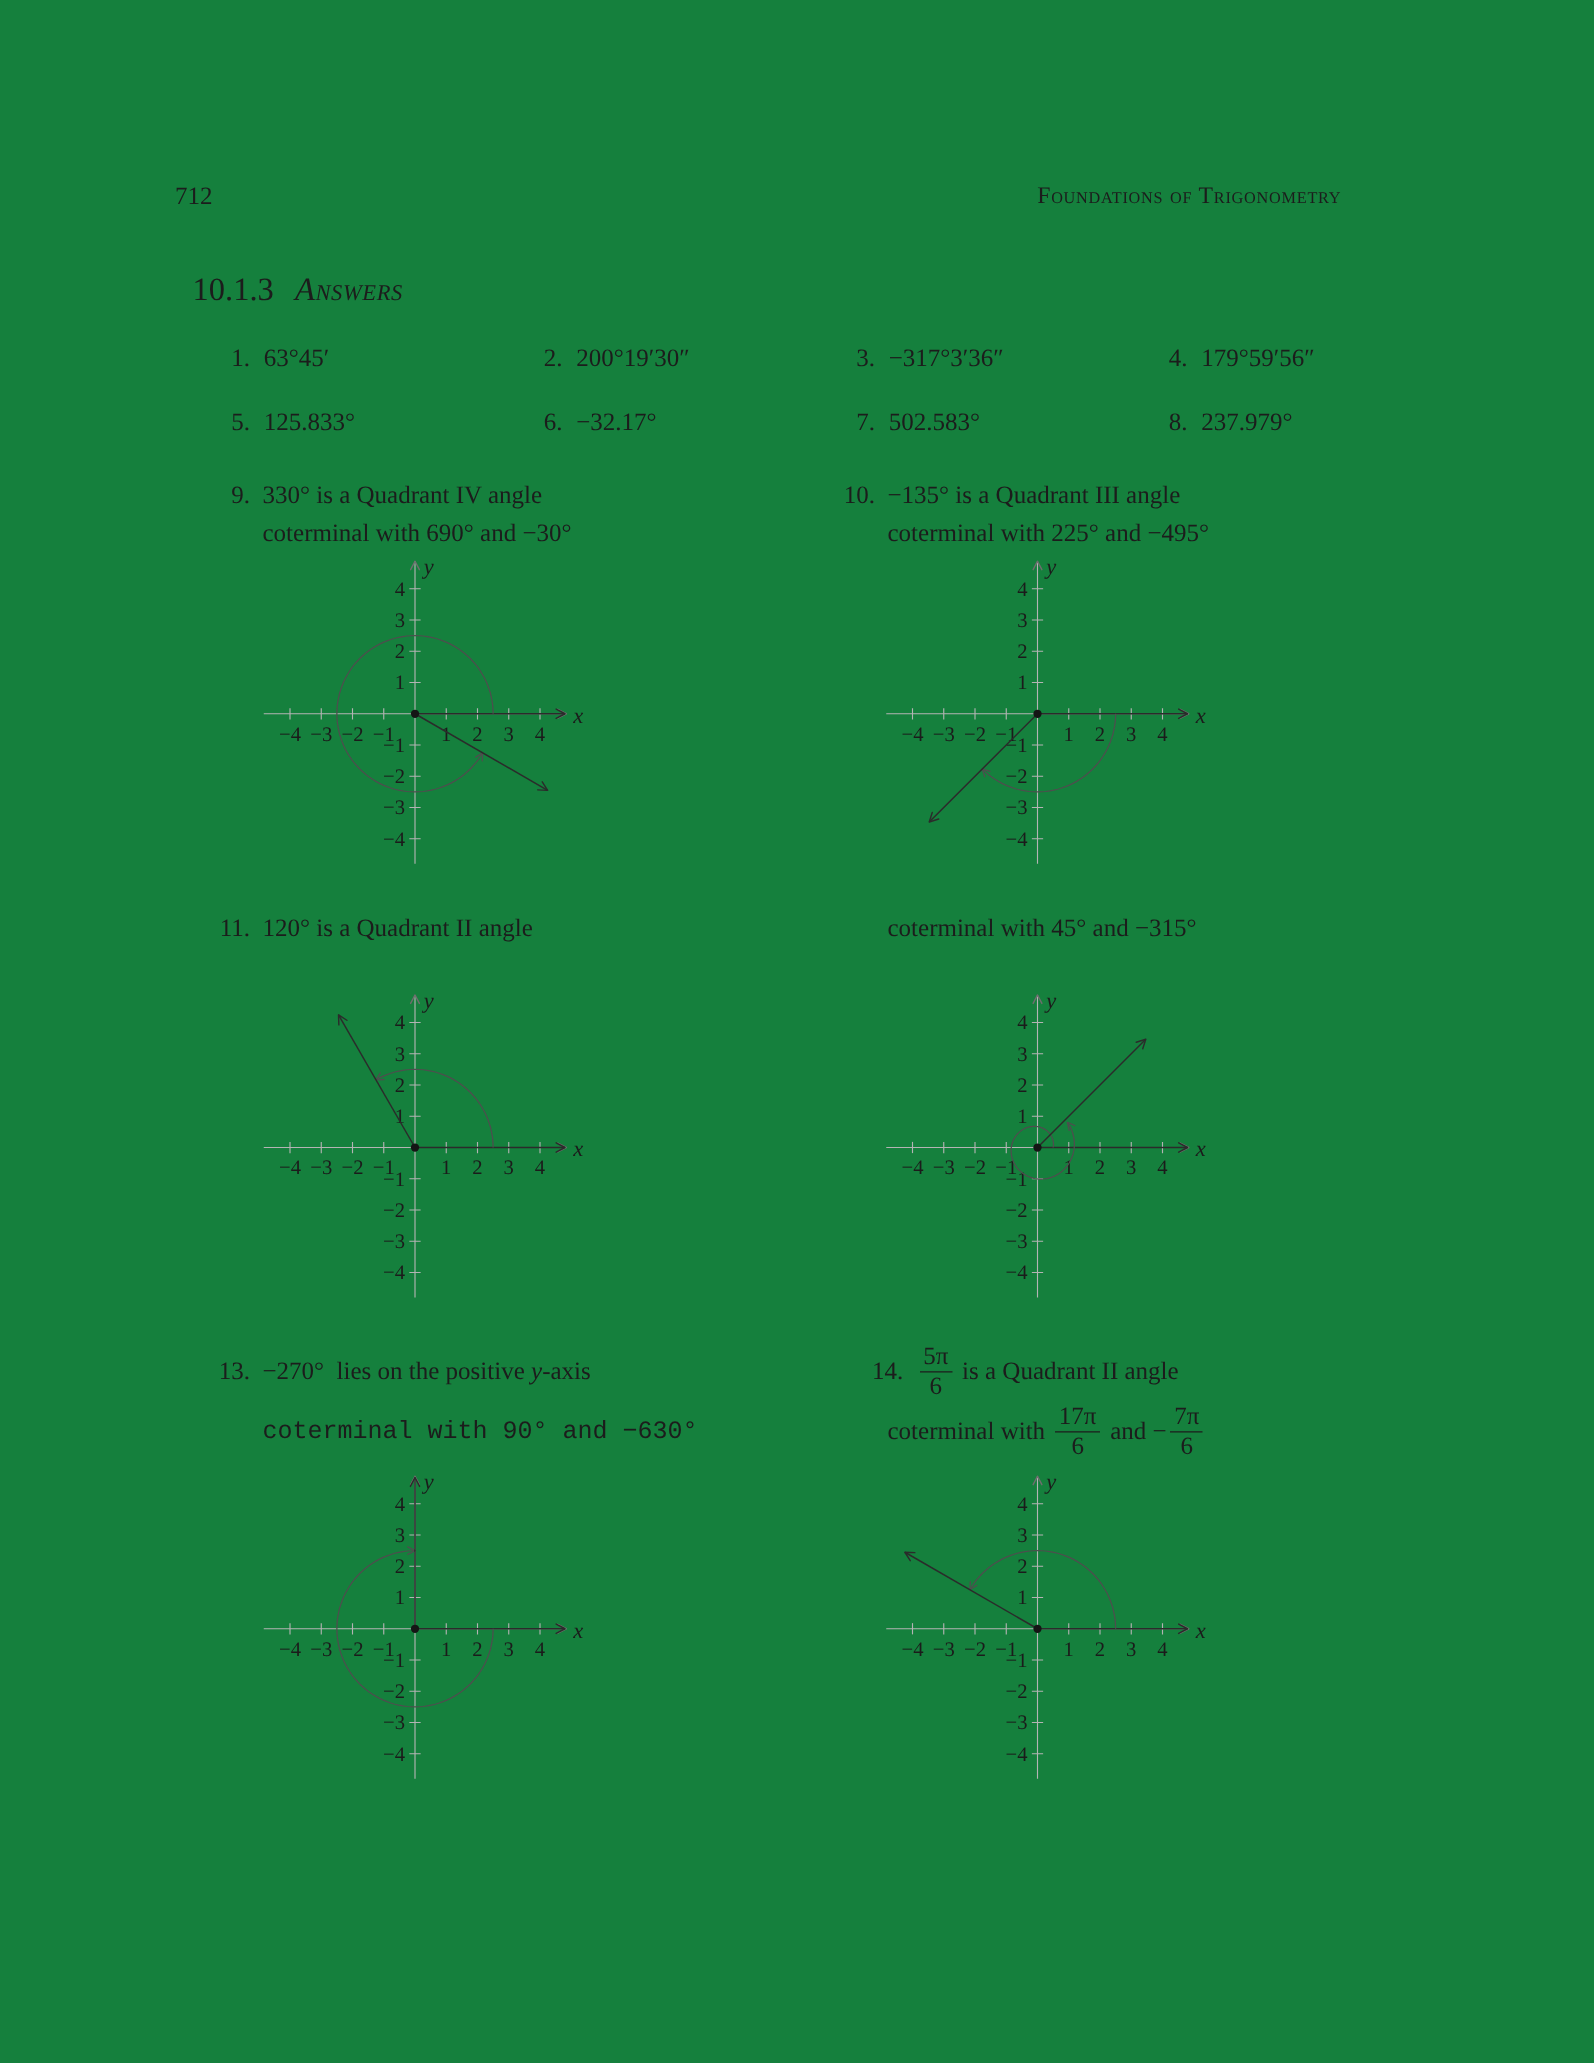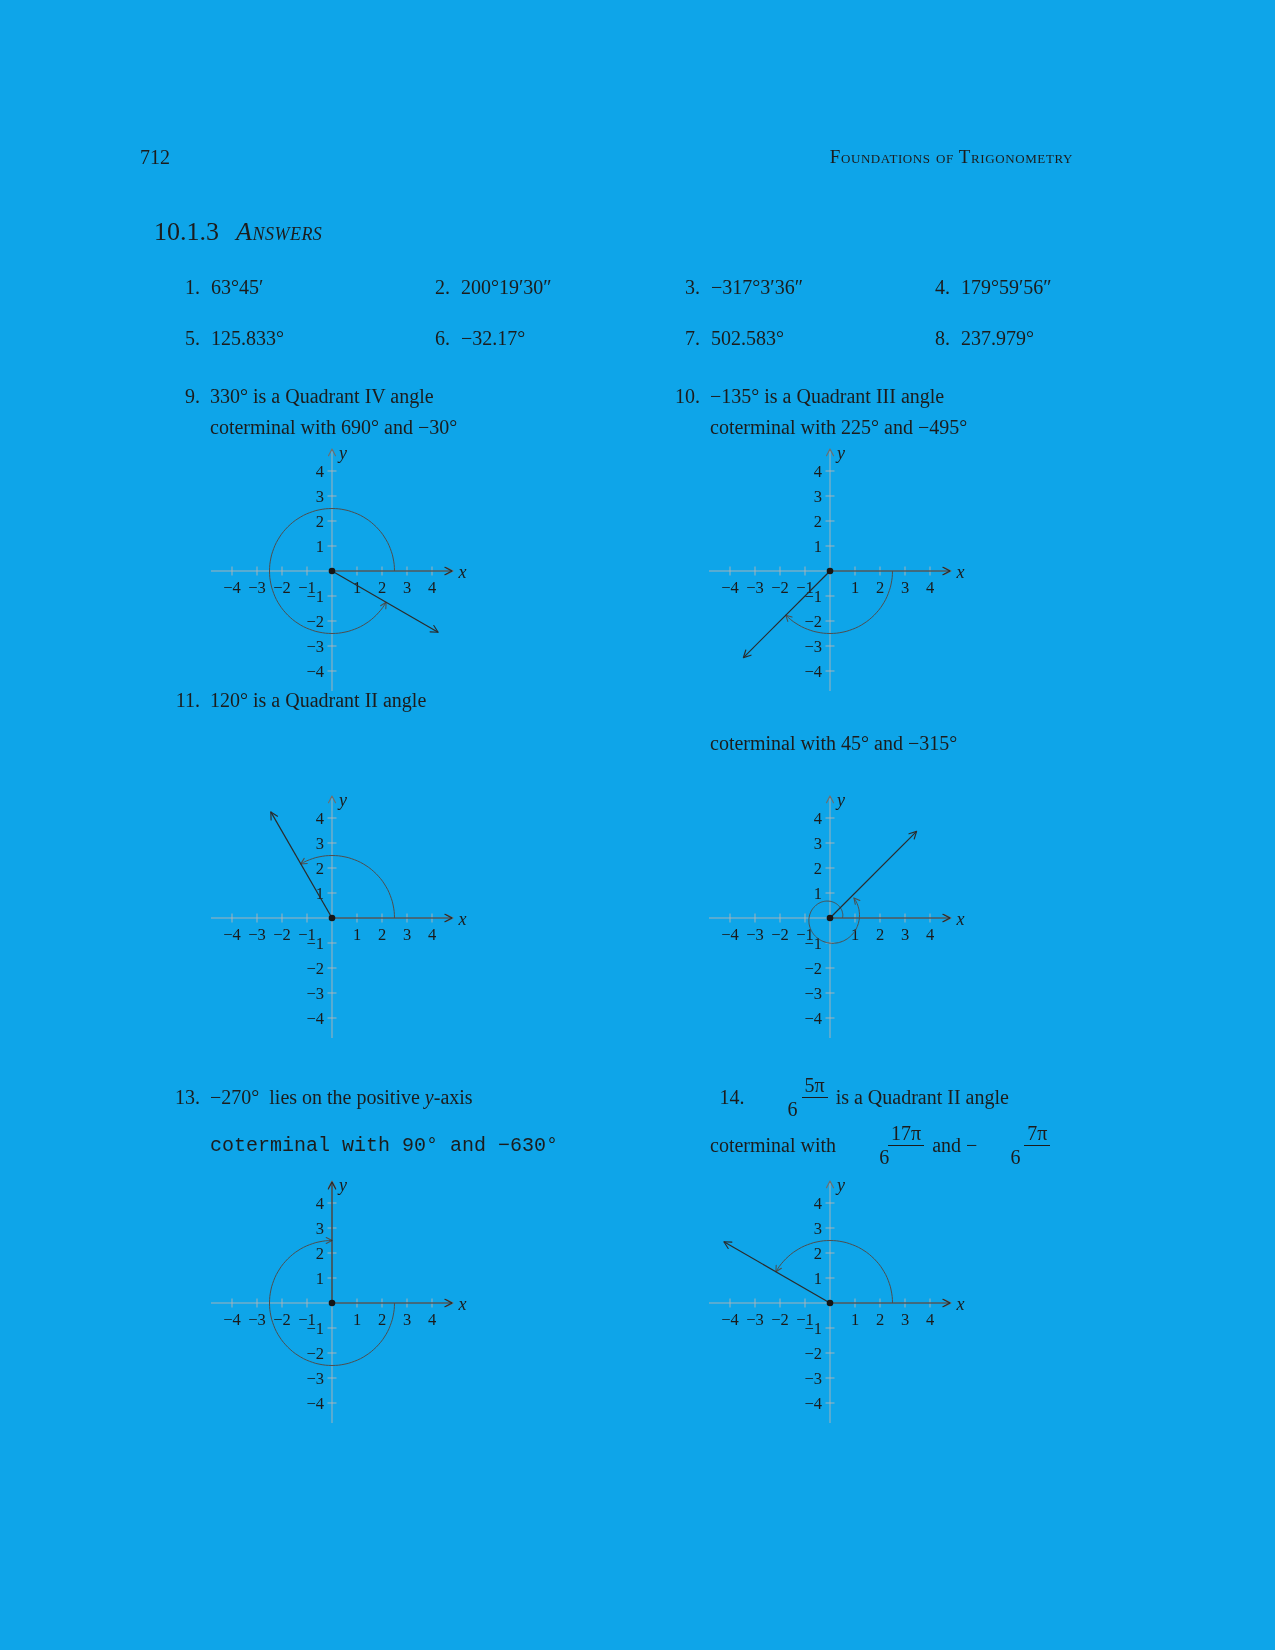--- a/index.html
+++ b/index.html
@@ -1,38 +1,38 @@
 <!DOCTYPE html>
 <html><head>
 <meta charset="utf-8">
 <style>
   html,body{margin:0;padding:0;background:#ffffff;}
   .page{
-    position:relative;width:1275px;height:1650px;background:#0ea5e9;
+    position:relative;width:1275px;height:1650px;background:#15803d;
     font-family:"Liberation Serif","DejaVu Serif",serif;color:#1c1c1c;
     overflow:hidden;
   }
   .hdr-num{position:absolute;left:140px;top:146px;font-size:20px;}
   .runhead{
     position:absolute;right:202px;top:146px;font-size:19px;
     font-variant:small-caps;letter-spacing:0.6px;
   }
   .section{position:absolute;left:154px;top:217px;font-size:26px;}
   .section .sc{font-variant:small-caps;margin-left:17px;letter-spacing:0.5px;font-style:italic;}
 
   .ans{position:absolute;display:flex;font-size:20px;white-space:nowrap;}
   .ans .n{width:46px;text-align:right;margin-right:11px;flex:none;}
 
   .prob{position:absolute;font-size:20px;}
   .pline{display:flex;align-items:center;white-space:pre;}
   .pnum{width:50px;text-align:right;margin-right:10px;flex:none;}
 
   .frac{display:inline-flex;flex-direction:column;align-items:center;
         line-height:1.05;margin:0 3px;}
-  .frac .fn{padding:0 3px 1px 3px;border-bottom:1.3px solid #1c1c1c;margin-left:44px;}
+  .frac .fn{padding:0 3px 1px 3px;border-bottom:1.3px solid #1c1c1c;}
   .frac .fd{padding-top:1px;}
 
   .graph{position:absolute;}
   svg text{font-family:"Liberation Serif","DejaVu Serif",serif;}
 </style>
 </head>
 <body>
 
 <div class="page">
   <div class="hdr-num">712</div>
@@ -186,21 +186,21 @@
             <path d="M 238.9 129.7 L 246.0 126.0 L 238.9 122.3" stroke="#2b2b2b" stroke-width="1.15" fill="none" stroke-linecap="round" stroke-linejoin="round"></path>
           </g>
           <path d="M188.5 126.0 L188.4 129.3 L188.2 132.5 L187.7 135.8 L187.1 139.0 L186.4 142.2 L185.4 145.3 L184.3 148.4 L183.1 151.4 L181.7 154.4 L180.1 157.3 L178.4 160.0 L176.6 162.7 L174.6 165.3 L172.4 167.8 L170.2 170.2 L167.8 172.4 L165.3 174.6 L162.7 176.6 L160.0 178.4 L157.3 180.1 L154.4 181.7 L151.4 183.1 L148.4 184.3 L145.3 185.4 L142.2 186.4 L139.0 187.1 L135.8 187.7 L132.5 188.2 L129.3 188.4 L126.0 188.5 L122.7 188.4 L119.5 188.2 L116.2 187.7 L113.0 187.1 L109.8 186.4 L106.7 185.4 L103.6 184.3 L100.6 183.1 L97.6 181.7 L94.8 180.1 L92.0 178.4 L89.3 176.6 L86.7 174.6 L84.2 172.4 L81.8 170.2 " stroke="#4e4e4e" stroke-width="1" fill="none"></path>
           <path d="M 88.0 172.1 L 81.8 170.2 L 83.8 176.4" stroke="#4e4e4e" stroke-width="1.05" fill="none" stroke-linecap="round" stroke-linejoin="round"></path>
           <g>
             <line x1="126" y1="126" x2="39.4" y2="212.6" stroke="#2b2b2b" stroke-width="1.2"></line>
             <path d="M 41.8 205.0 L 39.4 212.6 L 47.0 210.2" stroke="#2b2b2b" stroke-width="1.15" fill="none" stroke-linecap="round" stroke-linejoin="round"></path>
           </g>
           <circle cx="126" cy="126" r="3.3" fill="#151515"></circle>
         </svg></div>
-      <div class="prob" style="left: 150px; top: 685px;">
+      <div class="prob" style="left: 150px; top: 728px;">
         <div class="pline" style="height: 31px;"><span class="pnum">11.</span><span>120° is a Quadrant II angle</span></div>
       </div>
       <div class="graph" style="left: 206px; top: 792px;"><svg width="270" height="256" viewBox="0 0 270 256">
           <g stroke="#b4b4b4" stroke-width="0.9">
             <line x1="5" y1="126" x2="247" y2="126"></line>
             <line x1="126" y1="246" x2="126" y2="4"></line>
             <line x1="26" y1="121.5" x2="26" y2="130.5"></line>
             <line x1="121.5" y1="226" x2="130.5" y2="226"></line>
             <line x1="51" y1="121.5" x2="51" y2="130.5"></line>
             <line x1="121.5" y1="201" x2="130.5" y2="201"></line>

